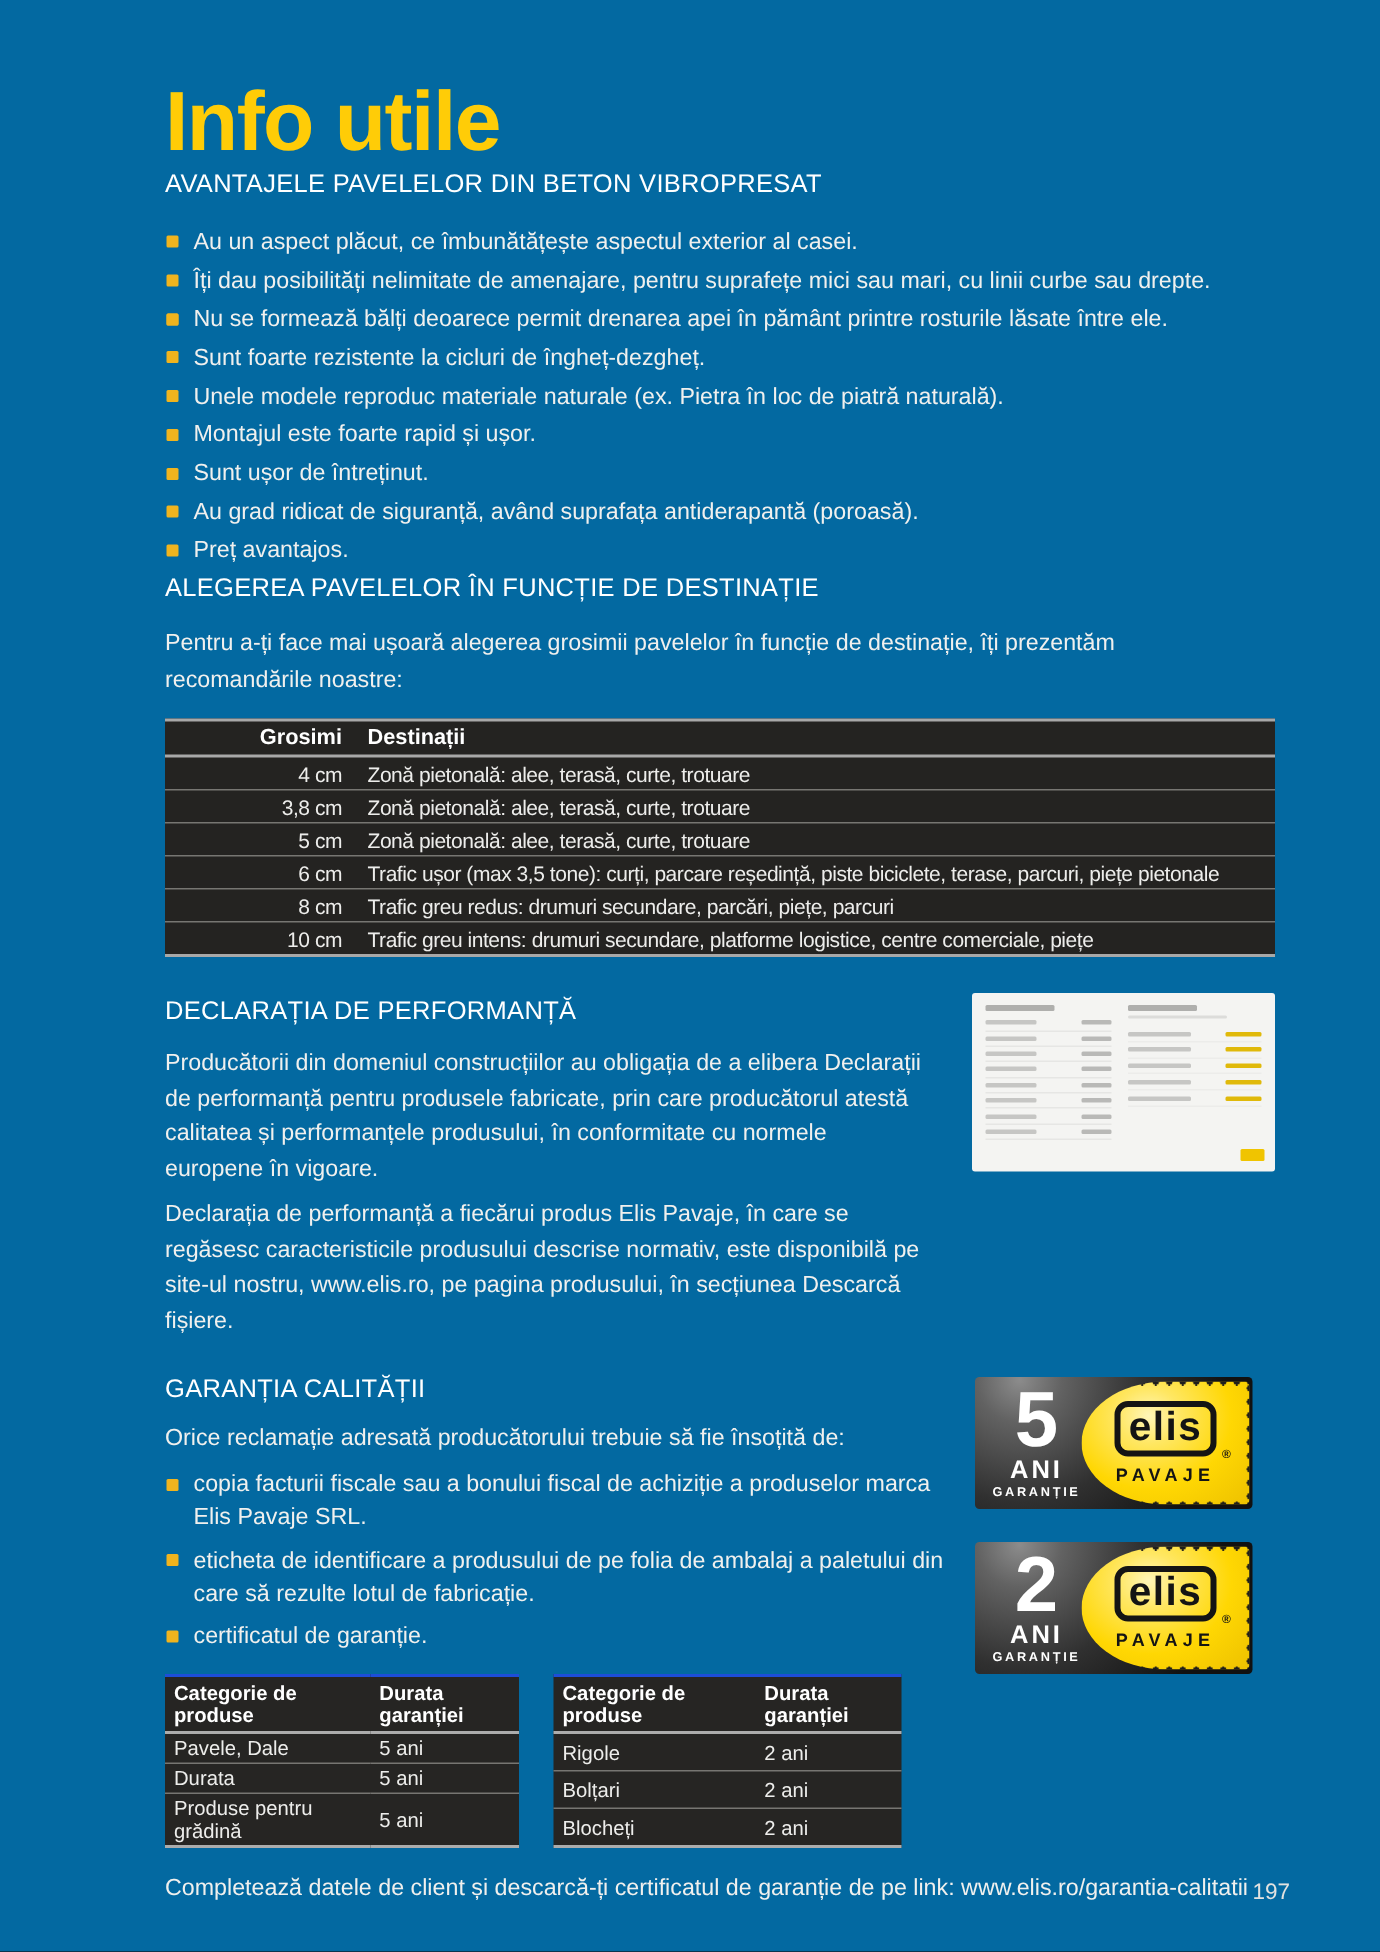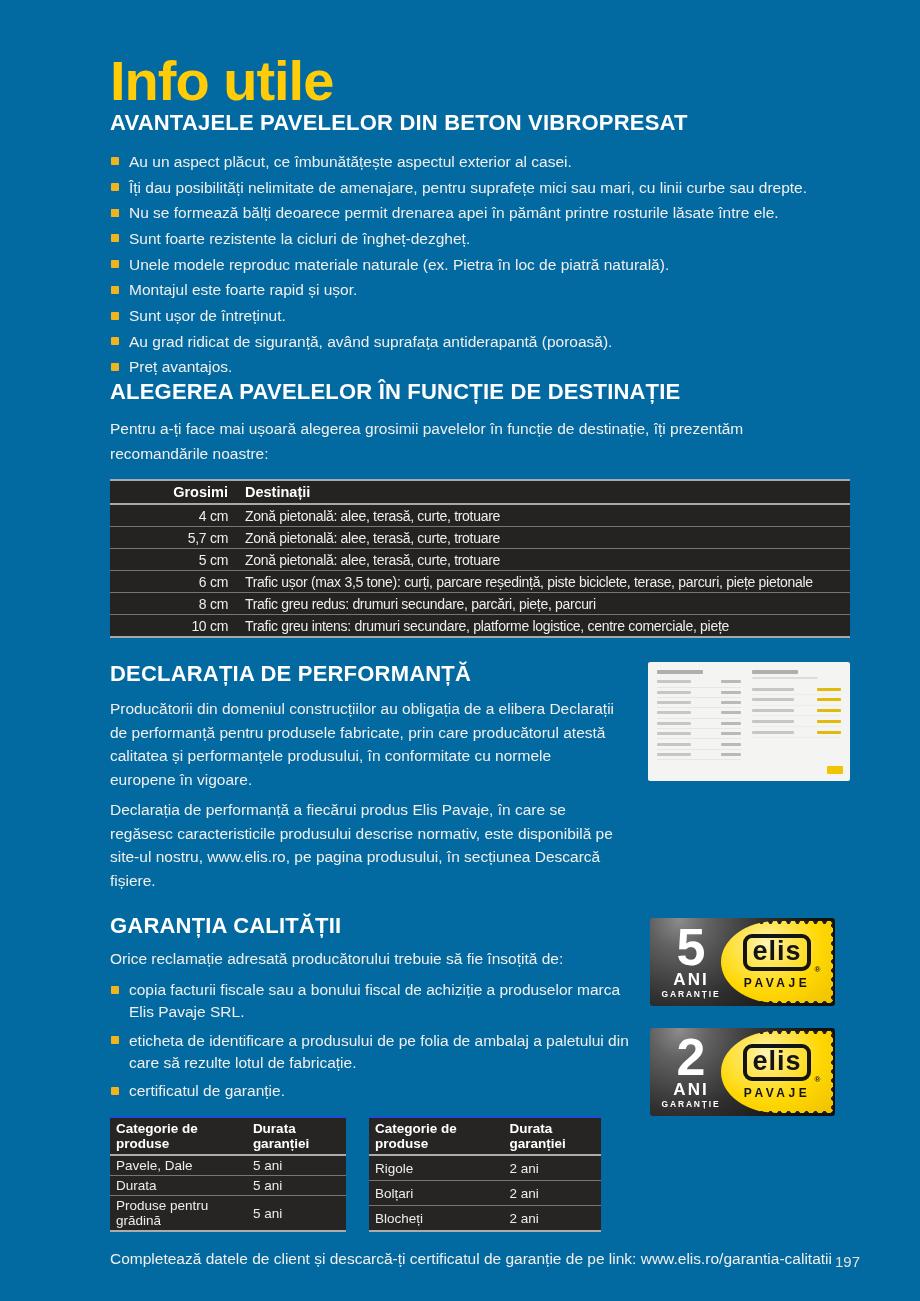--- a/index.html
+++ b/index.html
@@ -6,21 +6,21 @@
   html,body { margin:0; padding:0; background:#101010; }
   .page {
     position:relative; width:920px; height:1301px; margin:0 auto;
     background:#0369a1; overflow:hidden;
     font-family:"Liberation Sans", sans-serif; color:#EDEDEB;
   }
   .content { position:absolute; left:110px; top:0; width:740px; }
 
   .doc-title { margin-top:52px; font-size:56px; font-weight:800; letter-spacing:-1px; color:#FFCC07; line-height:1.05; }
 
-  h2.sec { font-size:22px; font-weight:700; color:#FFFFFF; margin:0; line-height:24px; letter-spacing:0.2px; }
+  h2.sec { font-size:17px; font-weight:400; color:#FFFFFF; margin:0; line-height:24px; letter-spacing:0.2px; }
   .h-adv { margin-top:46px; }
   .h-choose { margin-top:18px; }
 
   ul.bullets { list-style:none; margin:14px 0 0 0; padding:0; }
   ul.bullets li { position:relative; padding-left:19px; line-height:25.7px; font-size:15.5px; color:#F0F0EE; }
   .sq { position:absolute; left:1px; top:8.5px; width:8px; height:8px; background:#F0B41E; border-radius:1px; }
 
   .intro { margin:13px 0 0 0; font-size:15.5px; line-height:24.5px; width:680px; color:#F0F0EE; }
 
   table.main { margin-top:13px; width:740px; border-collapse:collapse; background:#242321;
@@ -170,21 +170,21 @@
         </tr>
       </thead>
       <tbody>
 
           <tr>
             <td class="col-g">4 cm</td>
             <td class="col-d">Zonă pietonală: alee, terasă, curte, trotuare</td>
           </tr>
 
           <tr>
-            <td class="col-g">5,7 cm</td>
+            <td class="col-g">3,8 cm</td>
             <td class="col-d">Zonă pietonală: alee, terasă, curte, trotuare</td>
           </tr>
 
           <tr>
             <td class="col-g">5 cm</td>
             <td class="col-d">Zonă pietonală: alee, terasă, curte, trotuare</td>
           </tr>
 
           <tr>
             <td class="col-g">6 cm</td>

